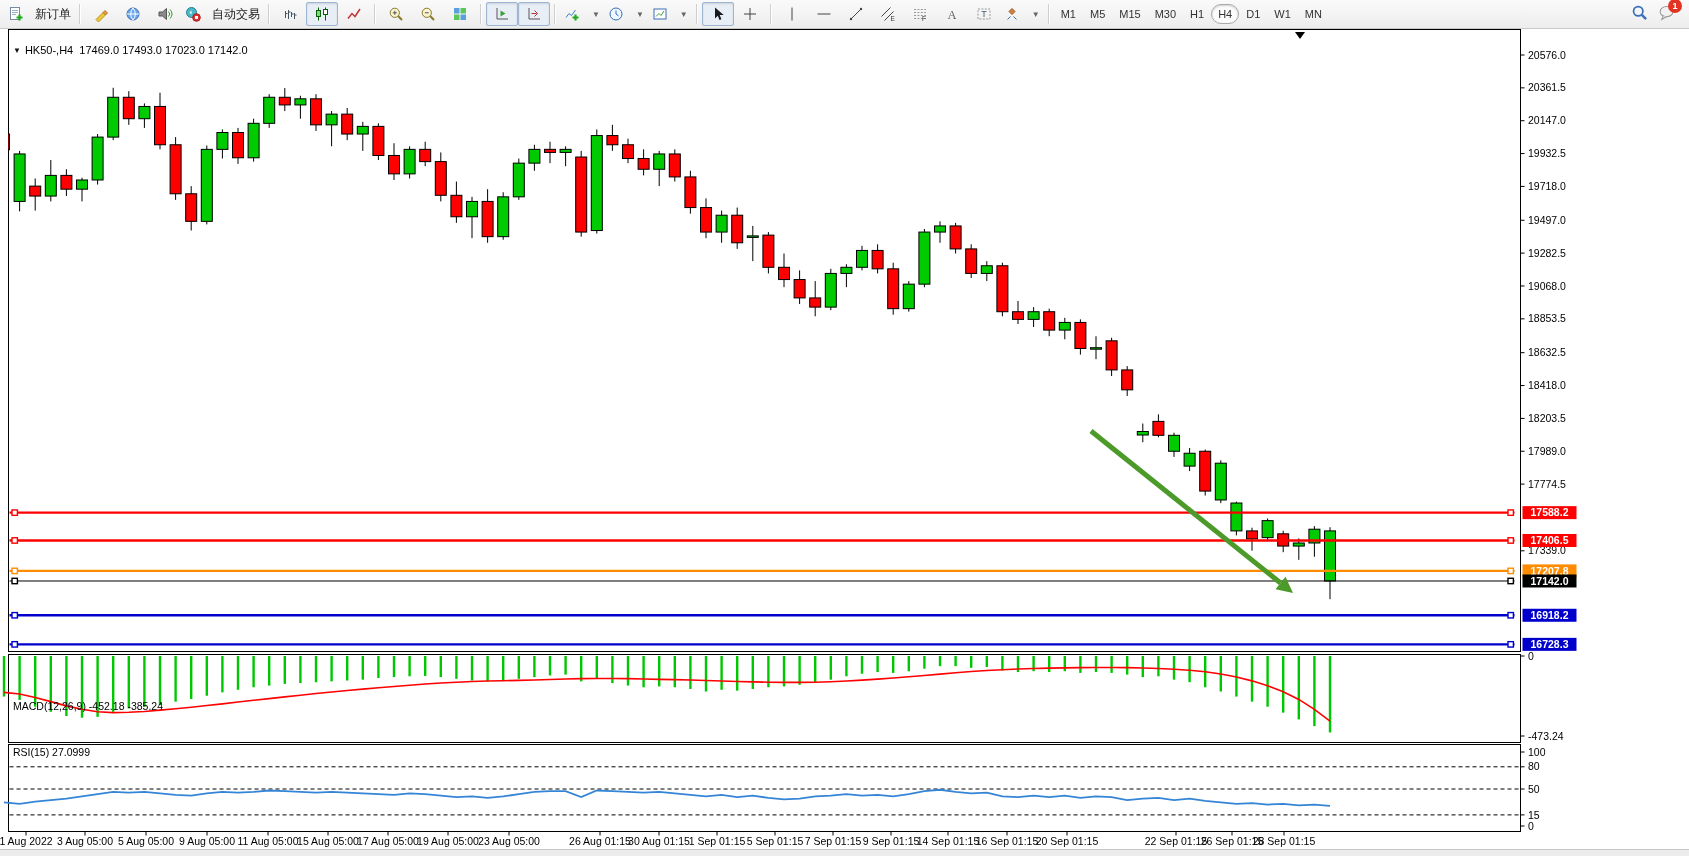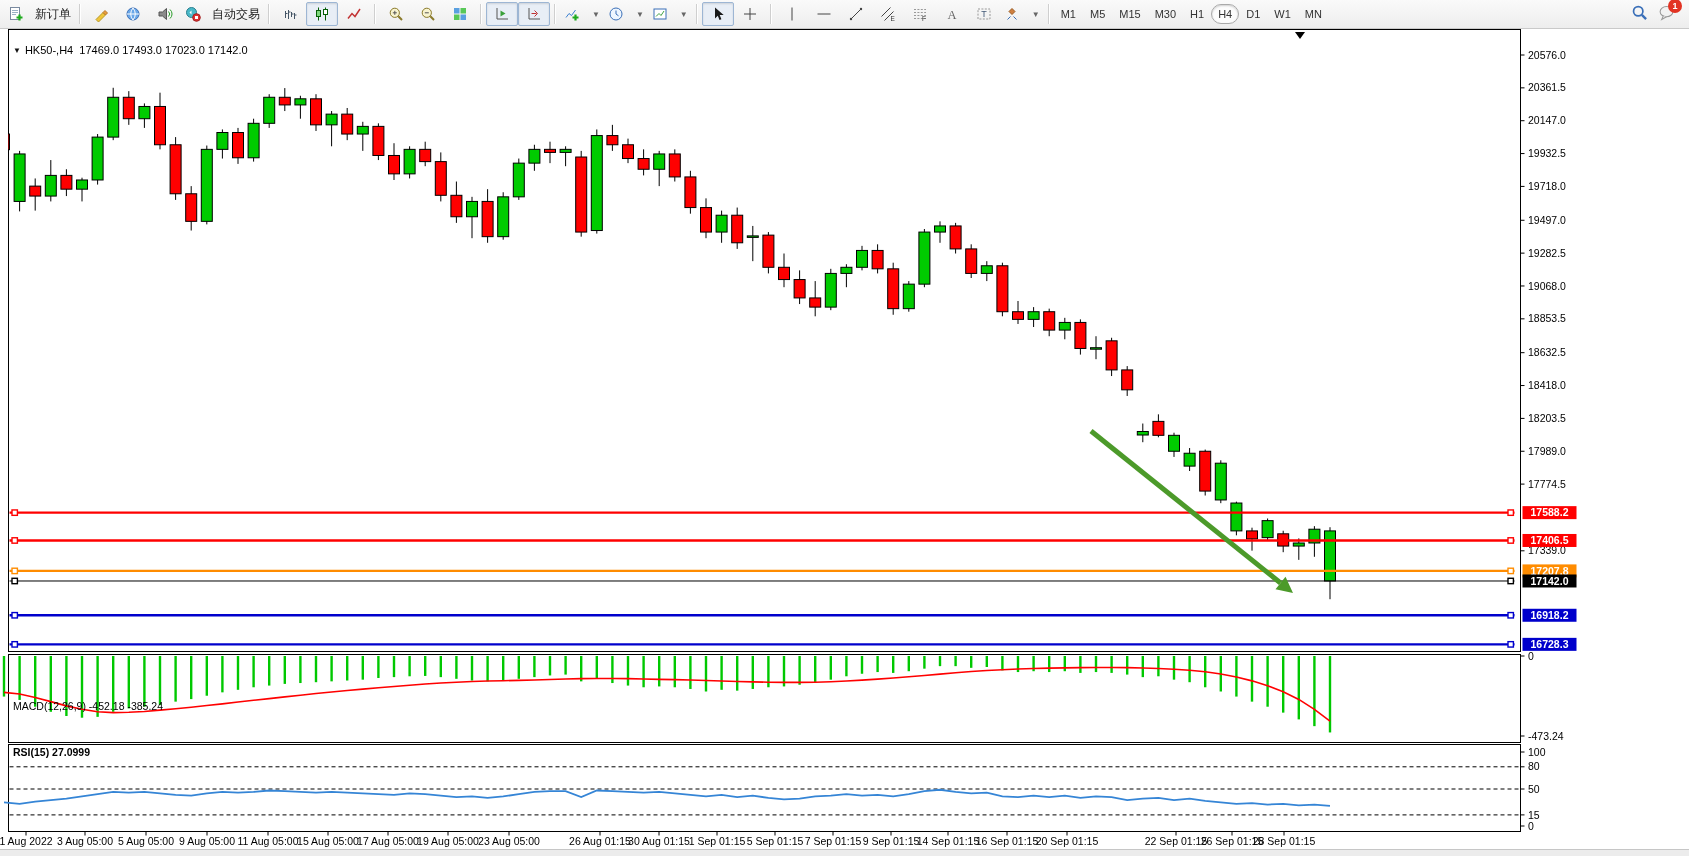--- a/index.html
+++ b/index.html
@@ -17,21 +17,21 @@
   #rightIcons{margin-left:auto;display:flex;align-items:center;gap:10px;margin-right:10px;}
   .badgewrap{position:relative;}
   .badge{position:absolute;top:-5px;right:-7px;background:#e23323;color:#fff;font-size:9px;font-weight:bold;
     border-radius:50%;width:14px;height:14px;display:flex;align-items:center;justify-content:center;}
   #chartArea{position:absolute;left:0;top:29px;width:1689px;height:827px;}
   #chartSvg{position:absolute;left:0;top:0;}
   .ovl{position:absolute;font-size:11px;color:#000;white-space:pre;z-index:5;}
   #symbolHeader{left:13px;top:15px;}
   #symbolHeader .tri{font-size:8px;vertical-align:1px;margin-right:4px;color:#111;}
   #macdLabel{left:13px;top:628px;font-size:10.5px;margin-top:43px;}
-  #rsiLabel{left:13px;top:717px;font-size:10.5px;font-weight:bold;}
+  #rsiLabel{left:13px;top:717px;font-size:10.5px;}
   #statusbar{position:absolute;left:0;top:849px;width:1689px;height:7px;background:#ececec;border-top:1px solid #c6c6c6;box-sizing:border-box;}
 </style>
 </head>
 <body>
 
 <div id="toolbar">
     <div class="tbtn">
       <svg width="16" height="16" viewBox="0 0 16 16">
         <rect x="2.5" y="1.5" width="9" height="12" fill="#fff" stroke="#7a8aa0"></rect>
         <path d="M4 4.5h6M4 6.5h6M4 8.5h4" stroke="#9ab0c5" fill="none"></path>

